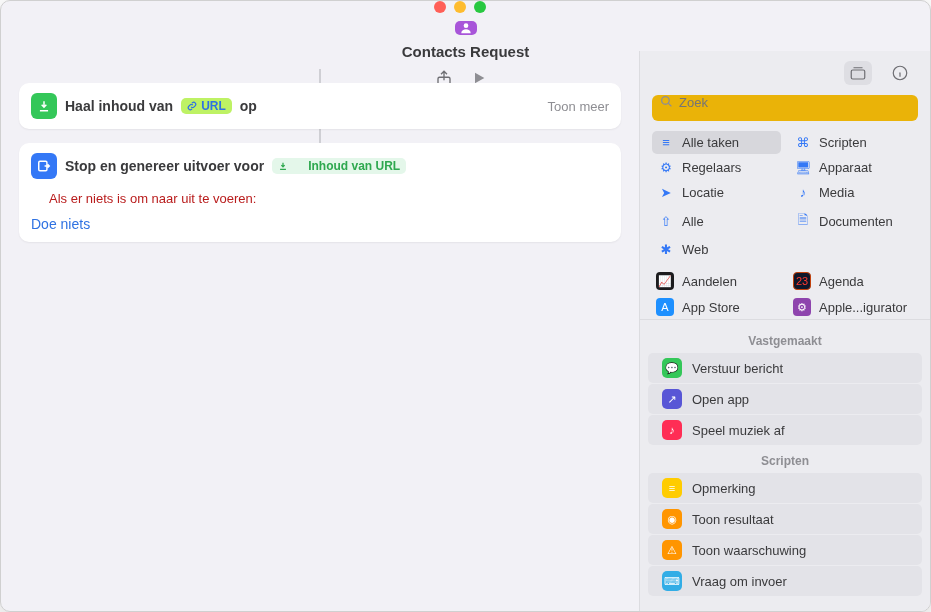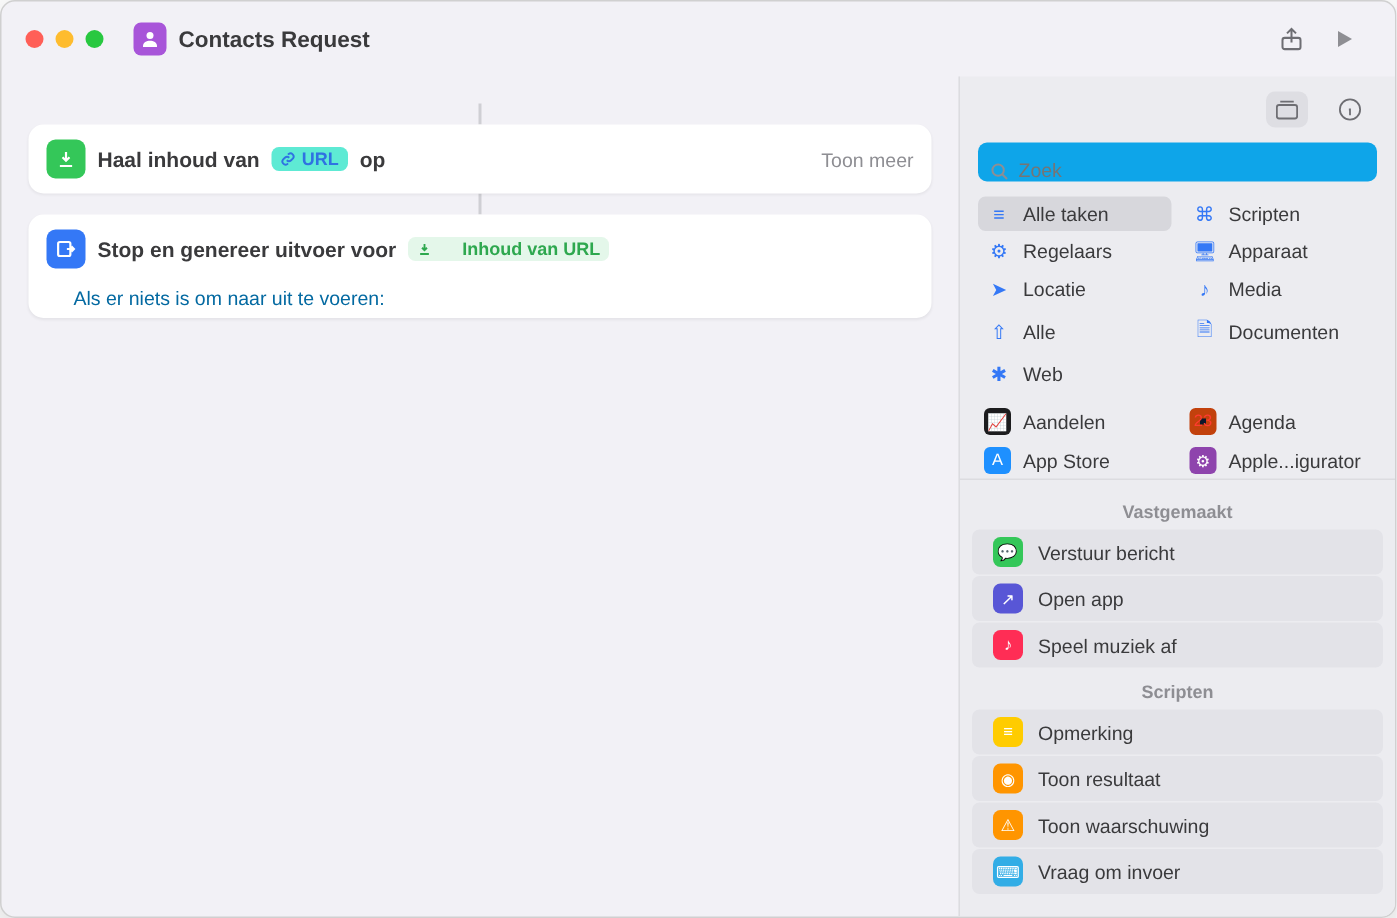--- a/index.html
+++ b/index.html
@@ -1,18 +1,18 @@
 <!DOCTYPE html>
 <html><head>
 <meta charset="utf-8">
 <style>
 * { margin: 0; padding: 0; box-sizing: border-box; font-family: -apple-system, BlinkMacSystemFont, "Segoe UI", Helvetica, sans-serif; }
 body { background: #fff; display: flex; justify-content: center; align-items: center; min-height: 100vh; }
 .window { width: 931px; height: 612px; background: #f2f1f6; border-radius: 10px; overflow: hidden; box-shadow: 0 10px 40px rgba(0,0,0,0.2); display: flex; flex-direction: column; border: 1px solid #d0d0d0; }
-.titlebar { height: 50px; display: flex; align-items: center; padding: 0 16px; gap: 8px; }
+.titlebar { height: 50px; display: flex; align-items: center; padding: 0 16px; gap: 8px; flex-direction: column; }
 .traffic { display: flex; gap: 8px; margin-right: 12px; }
 .dot { width: 12px; height: 12px; border-radius: 50%; }
 .dot.red { background: #ff5f57; }
 .dot.yellow { background: #febc2e; }
 .dot.green { background: #28c840; }
 .app-icon { width: 22px; height: 22px; border-radius: 5px; background: #a855d9; display: flex; align-items: center; justify-content: center; color: #fff; font-size: 13px; }
 .title { font-size: 15px; font-weight: 600; color: #3a3a3c; flex: 1; }
 .title-actions { display: flex; gap: 18px; align-items: center; color: #6e6e73; margin-right: 10px; }
 .title-actions span { cursor: pointer; font-size: 17px; }
 .body { flex: 1; display: flex; min-height: 0; }
@@ -21,30 +21,30 @@
 .connector { width: 2px; height: 14px; background: #cfcfd4; margin: 0 auto; }
 .row { display: flex; align-items: center; padding: 10px 12px; gap: 8px; font-size: 14px; }
 .action-icon { width: 26px; height: 26px; border-radius: 6px; display: flex; align-items: center; justify-content: center; color: #fff; font-size: 14px; flex-shrink: 0; }
 .ic-url { background: #e5effd; color: #2f72e2; }
 .ic-get { background: #34c759; }
 .ic-out { background: #3478f6; }
 .card.url { background: #eaf2fd; }
 .url-text { color: #2f72e2; font-weight: 600; flex: 1; }
 .plus-btn { width: 22px; height: 22px; border-radius: 11px; background: #d5e6fb; color: #2f72e2; display: flex; align-items: center; justify-content: center; font-size: 14px; font-weight: 700; }
 .action-label { color: #3a3a3c; font-weight: 600; }
-.var-pill { display: inline-flex; align-items: center; gap: 4px; background: #5eead4; color: #2f72e2; border-radius: 5px; padding: 1px 6px; font-size: 12px; font-weight: 600; }
+.var-pill { display: inline-flex; align-items: center; gap: 4px; background: #bef264; color: #2f72e2; border-radius: 5px; padding: 1px 6px; font-size: 12px; font-weight: 600; }
 .var-pill.green { background: #e4f7ea; color: #2ea84f; gap: 20px; }
 .show-more { margin-left: auto; color: #8e8e93; font-size: 13px; }
-.sub-label { color: #0369a1; font-size: 13px; padding: 2px 12px 6px 30px; font-weight: 500; }
+.sub-label { color: #b91c1c; font-size: 13px; padding: 2px 12px 6px 30px; font-weight: 500; }
 .sub-action { color: #2f72e2; font-size: 14px; padding: 4px 12px 10px 12px; font-weight: 500; cursor: pointer; }
 .sidebar { width: 291px; background: #ececf0; display: flex; flex-direction: column; border-left: 1px solid #dcdce0; }
 .side-top { display: flex; align-items: center; justify-content: flex-end; gap: 14px; padding: 10px 16px 6px 16px; color: #6e6e73; font-size: 16px; }
 .side-top .iconbtn { width: 28px; height: 24px; border-radius: 6px; display: flex; align-items: center; justify-content: center; cursor: pointer; }
 .side-top .iconbtn.active { background: #dedee3; }
-.search { margin: 4px 12px 10px 12px; background: #0ea5e9; border-radius: 6px; height: 26px; display: flex; align-items: flex-end; padding: 0 8px; gap: 6px; color: #8e8e93; font-size: 13px; }
+.search { margin: 4px 12px 10px 12px; background: #eab308; border-radius: 6px; height: 26px; display: flex; align-items: flex-start; padding: 0 8px; gap: 6px; color: #8e8e93; font-size: 13px; }
 .search input { border: none; background: transparent; outline: none; flex: 1; font-size: 13px; color: #3a3a3c; }
 .cat-grid { display: grid; grid-template-columns: 1fr 1fr; gap: 2px 8px; padding: 0 12px 8px 12px; }
 .cat { display: flex; align-items: center; gap: 8px; padding: 4px 6px; border-radius: 5px; font-size: 13px; color: #3a3a3c; cursor: pointer; }
 .cat.active { background: #d7d7dc; }
 .cat-icon { width: 16px; text-align: center; font-size: 13px; }
 .section-label { font-size: 12px; color: #8e8e93; font-weight: 600; padding: 8px 16px 4px 16px; }
 .app-grid { display: grid; grid-template-columns: 1fr 1fr; gap: 2px 8px; padding: 0 12px; }
 .app-item { display: flex; align-items: center; gap: 8px; padding: 3px 4px; font-size: 13px; color: #3a3a3c; cursor: pointer; border-radius: 5px; white-space: nowrap; overflow: hidden; }
 .app-ic { width: 18px; height: 18px; border-radius: 4px; display: flex; align-items: center; justify-content: center; font-size: 11px; color: #fff; flex-shrink: 0; }
 .list-pane { border-top: 1px solid #dcdce0; padding: 6px 0 0 0; overflow-y: auto; flex: 1; text-align: center; }
@@ -122,20 +122,21 @@
           </div>
           <span class="action-label">Stop en genereer uitvoer voor</span>
           <span class="var-pill green">
             <svg width="10" height="10" viewBox="0 0 24 24" fill="none" stroke="currentColor" stroke-width="3">
                 <path d="M12 4v10m-4-4 4 4 4-4M5 20h14"></path>
               </svg>
             <span>Inhoud van URL</span>
           </span>
         </div>
         <div class="sub-label">Als er niets is om naar uit te voeren:</div>
+        <div class="sub-action">Doe niets</div>
       </div>
 
     </div>
 
     <div class="sidebar">
       <div class="side-top">
         <div class="iconbtn active">
           <svg width="18" height="16" viewBox="0 0 24 20" fill="none" stroke="#6e6e73" stroke-width="1.6">
               <rect x="3" y="6" width="18" height="12" rx="2"></rect>
               <path d="M6 3h12"></path>
@@ -194,21 +195,21 @@
             <span>Web</span>
           </div>
         </div>
 
       <div class="app-grid" id="apps-grid">
           <div class="app-item">
             <span class="app-ic" style="background:#1c1c1e;color:#fff;border:none">📈</span>
             <span>Aandelen</span>
           </div>
           <div class="app-item">
-            <span class="app-ic" style="background:#0f172a;color:#ff3b30;border:7px solid #c2410c">23</span>
+            <span class="app-ic" style="background:#0f172a;color:#ff3b30;border:1px solid #c2410c">23</span>
             <span>Agenda</span>
           </div>
           <div class="app-item">
             <span class="app-ic" style="background:#1e90ff;color:#fff;border:none">A</span>
             <span>App Store</span>
           </div>
           <div class="app-item">
             <span class="app-ic" style="background:#8e44ad;color:#fff;border:none">⚙</span>
             <span>Apple...igurator</span>
           </div>

